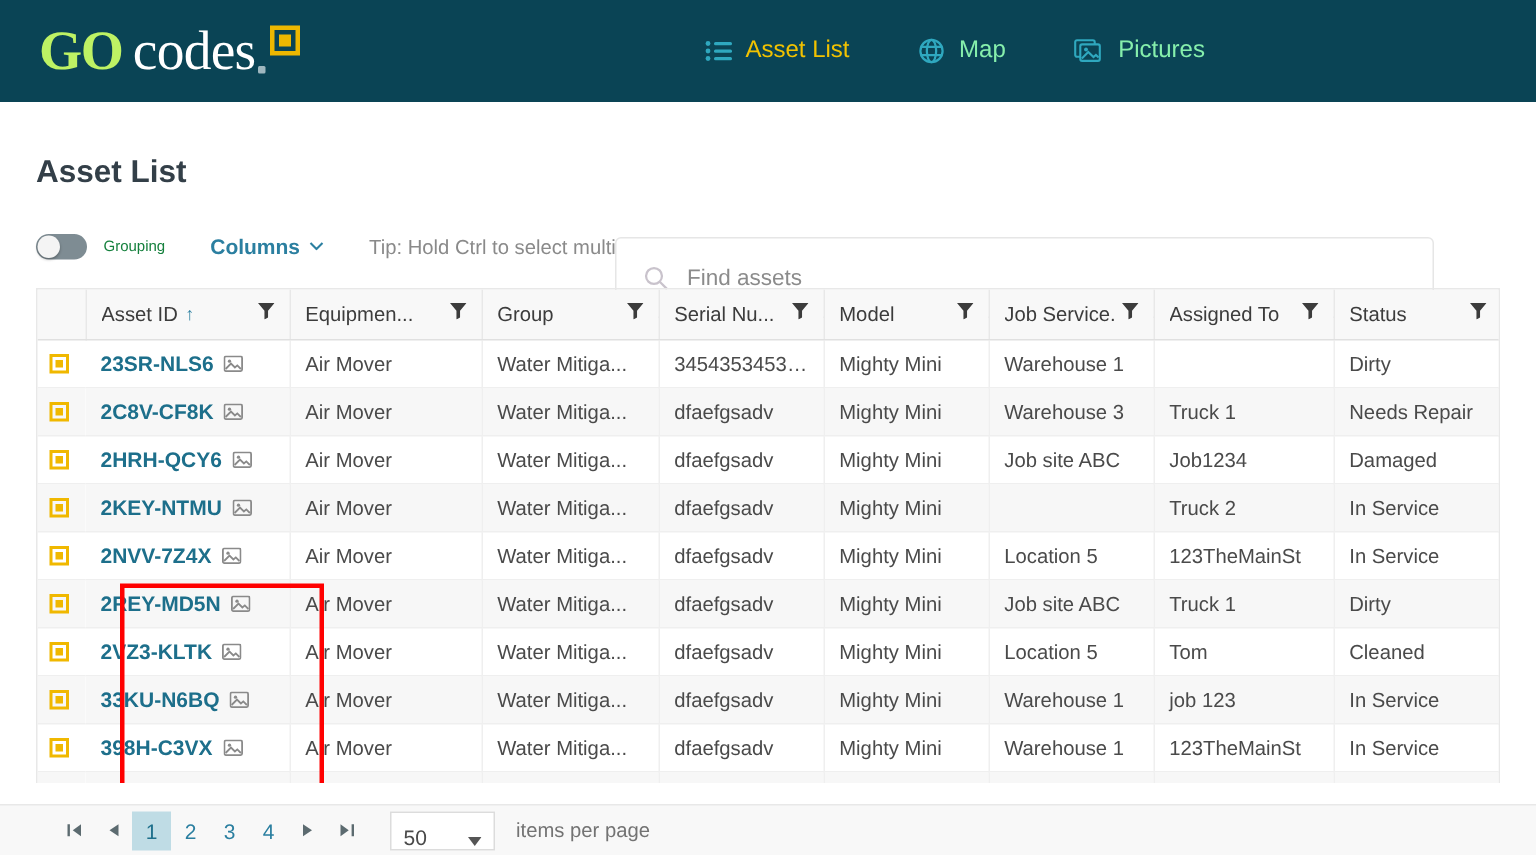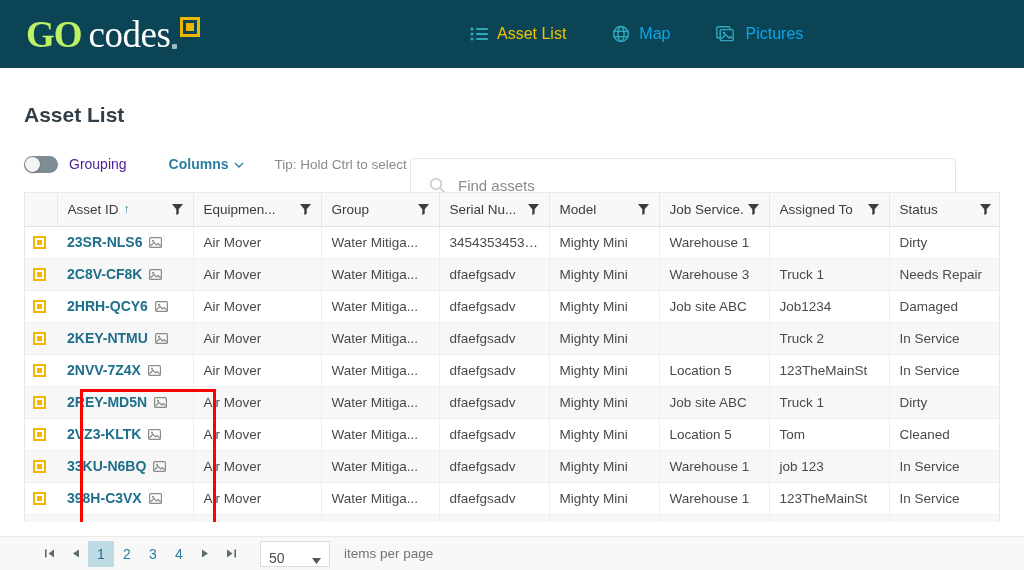--- a/index.html
+++ b/index.html
@@ -59,21 +59,21 @@
   .nav {
     position: absolute;
     left: 470px; top: 0;
     height: 68px;
     display: flex;
     align-items: center;
     gap: 46px;
   }
   .nav-item {
     display: flex; align-items: center; gap: 9px;
-    font-size: 16px; color: #0ea5e9;
+    font-size: 16px; color: #86efac;
     cursor: pointer;
   }
   .nav-item.active { color: #f2c200; }
   .nav-icon { color: #2fa8bf; display: flex; align-items: center; }
 
   
   .page { padding: 0 24px; position: relative; }
 
   .page-head {
     display: flex; align-items: center;
@@ -115,23 +115,23 @@
     flex: none;
   }
   .toggle::after {
     content: ""; position: absolute;
     left: 1px; top: 1px;
     width: 15px; height: 15px;
     border-radius: 50%;
     background: #f4f4f4;
     box-shadow: 0 1px 2px rgba(0,0,0,.3);
   }
-  .toolbar-label { font-size: 14px; color: #4c1d95; margin-left: 11px; }
+  .toolbar-label { font-size: 10px; color: #15803d; margin-left: 11px; }
   .columns-btn {
-    margin-left: 42px;
+    margin-left: 30px;
     font-size: 14px; color: #2b7fa0; font-weight: 700;
     display: flex; align-items: center; gap: 6px;
     cursor: pointer;
   }
   .chev { font-size: 10px; font-weight: 400; }
   .tip { margin-left: 30px; font-size: 13.5px; color: #8a8a8a; }
 
   
   .grid {
     margin-top: 10px;
@@ -149,21 +149,21 @@
     border-bottom: 1px solid #e0e0e0;
     height: 33px;
     font-size: 13.5px;
     font-weight: 400;
     color: #3c3c3c;
     text-align: left;
     padding: 0 10px;
     white-space: nowrap;
     overflow: hidden;
   }
-  .th-inner { display: flex; align-items: center; justify-content: space-between; gap: 4px; }
+  .th-inner { display: flex; align-items: flex-start; justify-content: space-between; gap: 4px; }
   .th-text { overflow: hidden; text-overflow: ellipsis; display: flex; align-items: center; gap: 5px; }
   .sort-arrow { color: #2b7fa0; font-size: 12px; }
   .filter-ico { color: #3c3c3c; flex: none; display: flex; }
 
   tbody td {
     height: 32px;
     border-right: 1px solid #efefef;
     border-bottom: 1px solid #efefef;
     font-size: 13.5px;
     color: #4a4a4a;

